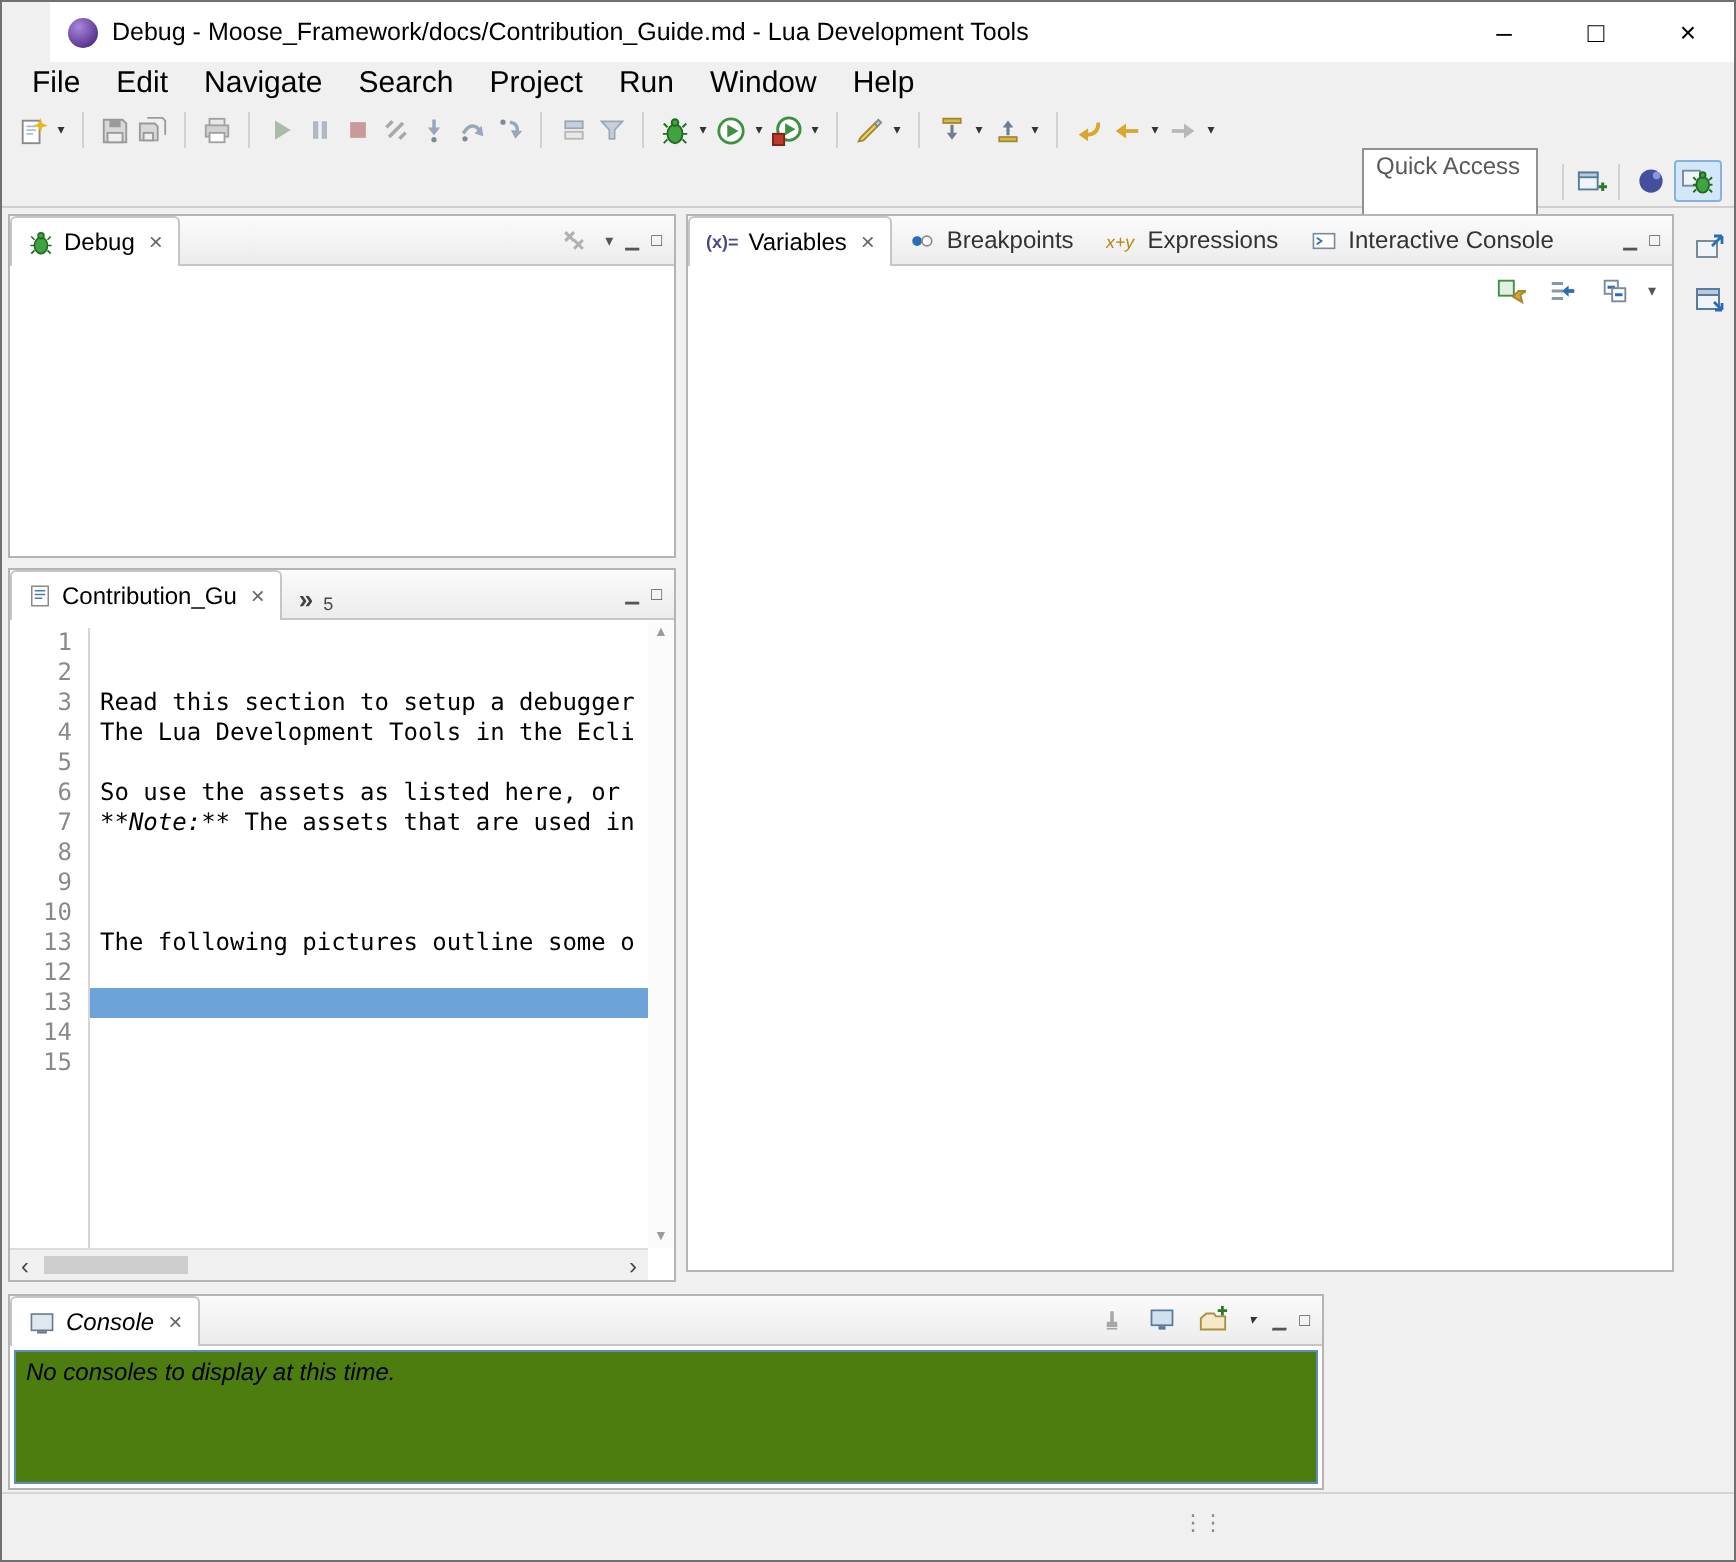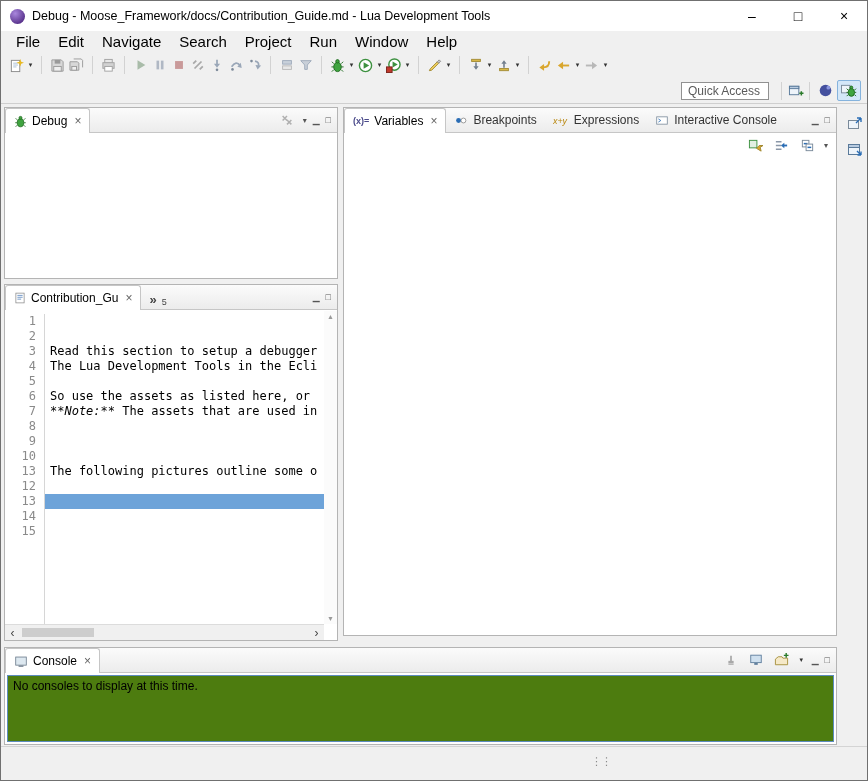--- a/index.html
+++ b/index.html
@@ -1,21 +1,21 @@
 <!DOCTYPE html>
 <html><head>
 <meta charset="utf-8">
 <style>
   * { box-sizing: border-box; margin: 0; padding: 0; }
   body { font-family: "Liberation Sans", sans-serif; background:#d8d8d8; }
   .window { position:relative; width:868px; height:781px; background:#f0f0f0;
             border:1px solid #707070; overflow:hidden; }
 
   
-  .titlebar { height:30px; background:#ffffff; display:flex; align-items:center; }
+  .titlebar { height:30px; background:#ffffff; display:flex; align-items:center;margin-left:24px; }
   .app-icon { width:15px; height:15px; margin:0 7px 0 9px; border-radius:50%;
               background:radial-gradient(circle at 35% 30%, #a987dd, #3d1570); flex:0 0 auto; }
   .title-text { font-size:12.5px; color:#000; white-space:nowrap; }
   .win-controls { margin-left:auto; display:flex; height:100%; }
   .win-btn { width:46px; height:100%; display:flex; align-items:center; justify-content:center;
              font-size:14px; color:#000; cursor:default; }
 
   
   .menubar { height:21px; display:flex; align-items:center; padding-left:6px; font-size:15px; }
   .menu-item { padding:2px 9px; color:#000; }
@@ -23,21 +23,21 @@
   
   .toolbar { height:26px; display:flex; align-items:center; padding-left:4px; }
   .tb-group { display:flex; align-items:center; padding:0 2px; }
   .tb-sep { width:1px; height:18px; background:#d2d2d2; margin:0 4px; }
   .tbi { width:19px; height:19px; display:flex; align-items:center; justify-content:center; }
   .tbi svg { display:block; }
   .dd { font-size:7px; color:#333; width:9px; text-align:center; }
   .toolbar2 { height:26px; display:flex; align-items:center; justify-content:flex-end;
               padding-right:6px; border-bottom:1px solid #cfcfcf; }
   .qa-box { border:1px solid #919191; background:#fff; color:#5a5a5a; font-size:12px;
-            height:18px; width:88px; padding:1px 6px; margin-right:8px; }
+            height:34px; width:88px; padding:1px 6px; margin-right:8px; }
   .persp-btn { display:flex; align-items:center; padding:2px 3px; border:1px solid transparent; }
   .persp-btn.active { background:#d4e7f8; border:1px solid #85b3dd; border-radius:2px; }
 
   
   .panel { position:absolute; background:#fff; border:1px solid #b4b4b4; }
   .tabbar { height:25px; background:linear-gradient(#fbfbfb,#ececec);
             border-bottom:1px solid #c6c6c6; display:flex; align-items:stretch; font-size:12px; }
   .tab { display:flex; align-items:center; gap:5px; padding:0 8px; color:#333; }
   .tab.active { background:#fff; border-right:1px solid #c6c6c6; border-left:1px solid #c6c6c6;
                 border-top:1px solid #c6c6c6; border-top-left-radius:3px; border-top-right-radius:3px;
@@ -491,21 +491,21 @@
       </span>
     <span class="strip-icon">
         <svg width="16" height="16" viewBox="0 0 16 16">
           <rect x="1.5" y="2.5" width="11" height="3" fill="#b8cbe0" stroke="#5a7a9a"></rect>
           <rect x="1.5" y="5.5" width="11" height="7" fill="#eef4fa" stroke="#5a7a9a"></rect>
           <path d="M10 9l4 4M14 13v-3.5M14 13h-3.5" stroke="#2a6db5" stroke-width="1.4" fill="none"></path>
         </svg>
       </span>
   </div>
 
-  <div class="panel" style="left:3px; top:646px; width:833px; height:98px;">
+  <div class="panel" style="left:3px; top:646px; width:658px; height:98px;font-style:italic;">
     <div class="tabbar">
       <div class="tab active">
         <span class="ticon">
             <svg width="14" height="13" viewBox="0 0 16 16">
               <rect x="1.5" y="2.5" width="13" height="10" fill="#dde8f0" stroke="#6a7a8a"></rect>
               <rect x="5" y="13" width="6" height="1.5" fill="#6a7a8a"></rect>
             </svg>
           </span>
         <span>Console</span>
         <span class="tclose">×</span>

